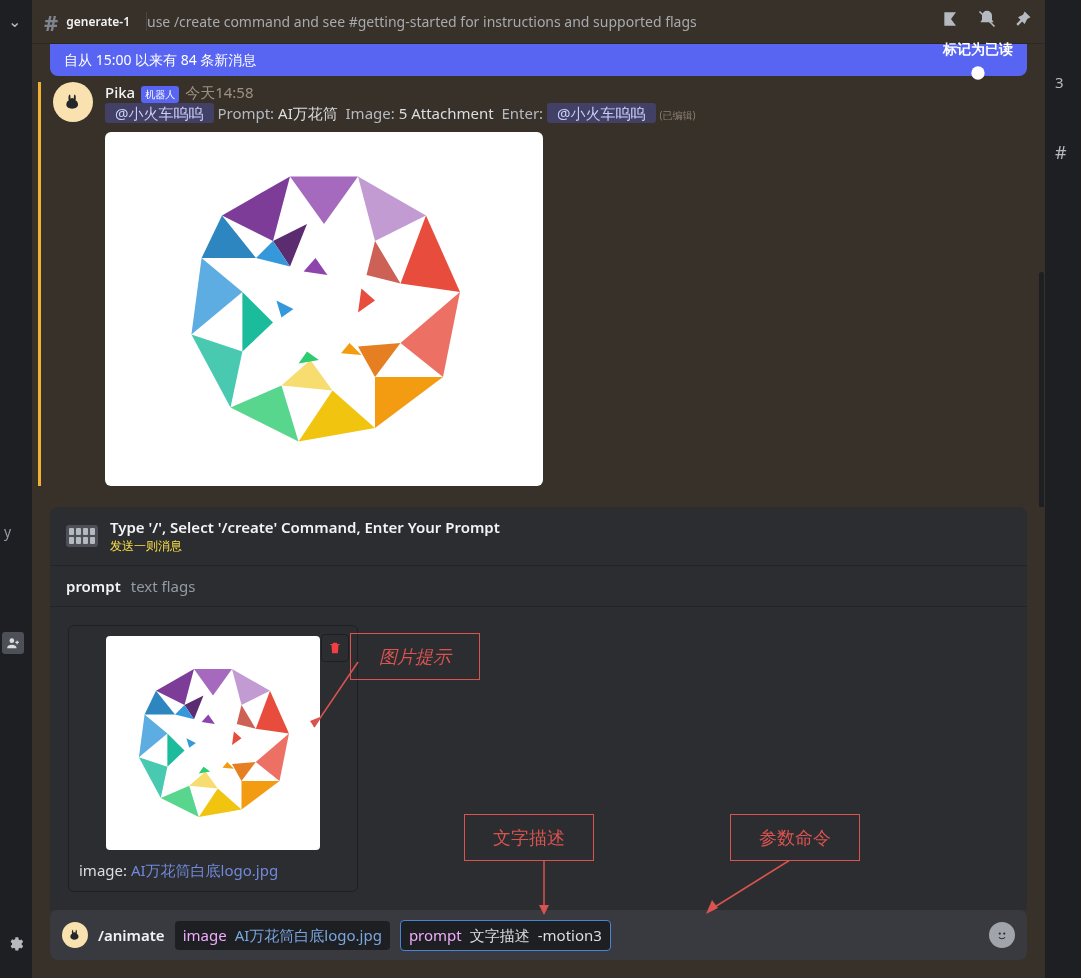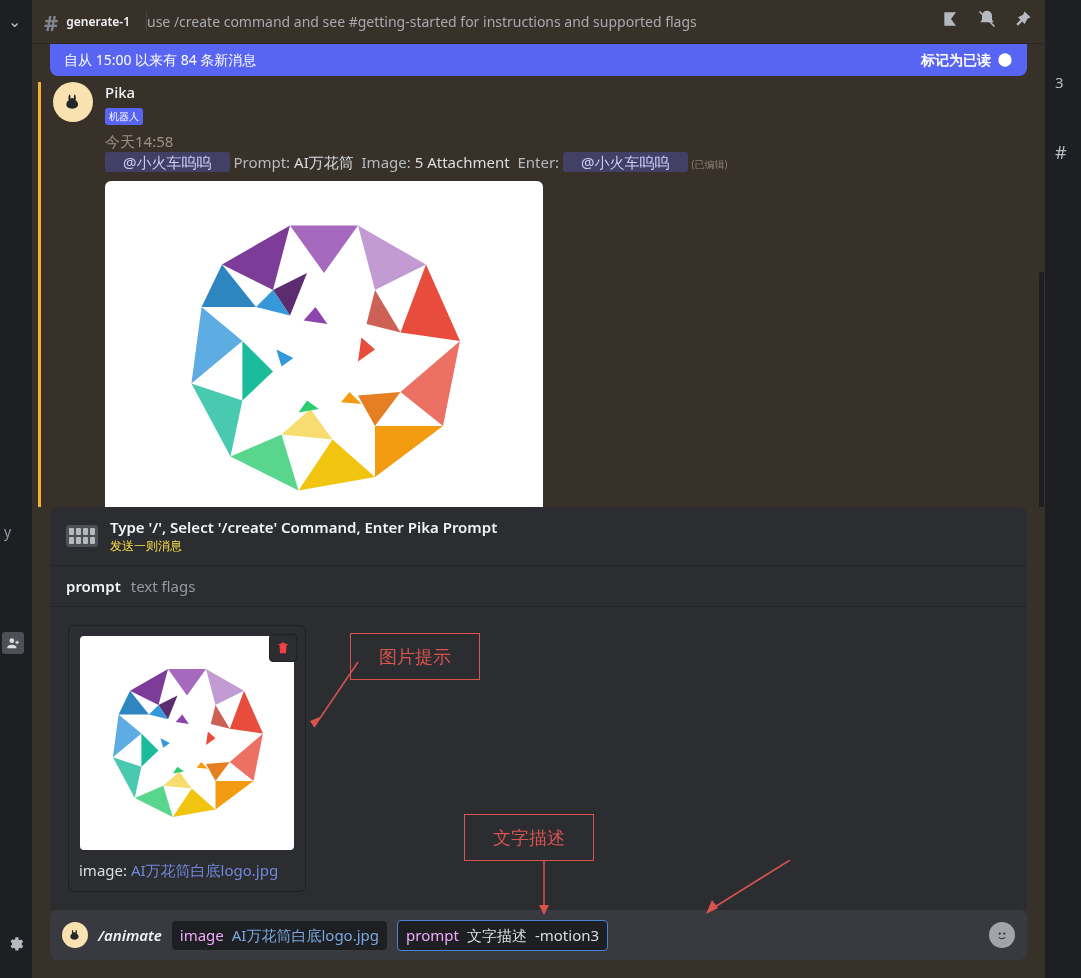--- a/index.html
+++ b/index.html
@@ -105,20 +105,21 @@
   align-items: center;
   padding: 0 14px;
   font-size: 14px;
 }
 .newbar .mark {
   margin-left: auto;
   font-weight: 600;
   display: flex;
   align-items: center;
   gap: 6px;
+  flex-direction: column;
 }
 .chat {
   flex: 1;
   overflow: hidden;
   padding: 0 18px;
   position: relative;
 }
 .msg {
   display: flex;
   margin-top: 6px;
@@ -134,41 +135,40 @@
   margin-right: 12px;
   flex-shrink: 0;
 }
 .avatar svg { width: 20px; height: 20px; fill: #23272a; }
 .msgbody { flex: 1; }
 .msghead {
   display: flex;
   align-items: baseline;
   gap: 6px;
   font-size: 15px;
-  flex-direction: column;
 }
 .msghead .uname { color: #f2f3f5; font-weight: 500; }
 .msghead .bot {
   background: #5865f2;
   color: #fff;
   font-size: 10px;
   padding: 1px 4px;
   border-radius: 3px;
   font-weight: 500;
 }
 .msghead .time { color: #9d9185; font-size: 15px; }
 .msgtext {
   font-size: 15px;
   line-height: 1.4;
   color: #dbdee1;
 }
 .msgtext .mention {
   background: rgba(88,101,242,0.3);
   color: #c9cdfb;
-  padding: 0 18px;
+  padding: 0 10px;
   border-radius: 3px;
 }
 .msgtext .gray { color: #b5bac1; }
 .msgtext .edited { color: #8a7f71; font-size: 10px; }
 .attachment {
   margin-top: 8px;
   width: 438px;
   height: 354px;
   background: #fff;
   border-radius: 6px;
@@ -210,21 +210,21 @@
   font-size: 15px;
   border-bottom: 1px solid rgba(0,0,0,0.2);
 }
 .opt-row .optname { color: #f2f3f5; font-weight: 600; }
 .opt-row .optdesc { color: #949ba4; }
 .upload-area {
   padding: 18px;
   position: relative;
 }
 .upload-card {
-  width: 238px;
+  width: 290px;
   background: #2b2d31;
   border: 1px solid #1e1f22;
   border-radius: 6px;
   padding: 10px;
   position: relative;
 }
 .upload-thumb {
   width: 214px;
   height: 214px;
   background: #fff;
@@ -276,21 +276,21 @@
   gap: 10px;
   font-size: 15px;
 }
 .input-bar .bot-av {
   width: 26px; height: 26px;
   border-radius: 50%;
   background: #f9e2af;
   display: flex; align-items: center; justify-content: center;
 }
 .input-bar .bot-av svg { width: 14px; height: 14px; fill: #23272a; }
-.input-bar .cmd { color: #f2f3f5; font-weight: 600; font-style: italic; }
+.input-bar .cmd { color: #f2f3f5; font-weight: 600; }
 .pill {
   background: #1e1f22;
   border-radius: 4px;
   padding: 4px 8px;
   display: inline-flex;
   align-items: center;
   gap: 8px;
 }
 .pill.outline { border: 1px solid #4b84d3; }
 .pill .pname { color: #f0abfc; }
@@ -447,21 +447,21 @@
           <i></i>
           <i></i>
           <i></i>
           <i></i>
           <i></i>
           <i></i>
           <i></i>
           <i></i>
         </div>
       <div>
-        <div class="cmd-title">Type '/', Select '/create' Command, Enter Pika Prompt</div>
+        <div class="cmd-title">Type '/', Select '/create' Command, Enter Your Prompt</div>
         <div class="cmd-sub">发送一则消息</div>
       </div>
     </div>
     <div class="opt-row">
       <span class="optname">prompt</span>
       <span class="optdesc">text flags</span>
     </div>
     <div class="upload-area">
       <div class="upload-card">
         <div class="del-btn">
@@ -495,32 +495,33 @@
               <polygon points="-10,25 -3,30 -15,32" fill="#2ecc71"></polygon>
               <polygon points="-25,5 -28,-5 -18,0" fill="#3498db"></polygon>
             </g>
           </svg>
         </div>
         <div class="upload-label">
           <span>image: </span><span class="link">AI万花筒白底logo.jpg</span>
         </div>
       </div>
 
-      <div class="annot" style="top:26px; left:300px;">图片提示</div>
+      <div class="annot" style="top:26px; left:300px;font-style:italic;">图片提示</div>
       <svg class="annot-arrow" style="top:50px; left:258px;" width="60" height="80">
         <line x1="50" y1="5" x2="6" y2="70" stroke="#d9534f" stroke-width="1.5"></line>
         <polygon points="6,70 12,60 2,64" fill="#d9534f"></polygon>
       </svg>
 
       <div class="annot" style="top:207px; left:414px;">文字描述</div>
       <svg class="annot-arrow" style="top:253px; left:484px;" width="20" height="60">
         <line x1="10" y1="0" x2="10" y2="50" stroke="#d9534f" stroke-width="1.5"></line>
         <polygon points="10,55 5,45 15,45" fill="#d9534f"></polygon>
       </svg>
 
+      <div class="annot" style="top:207px; left:680px;">参数命令</div>
       <svg class="annot-arrow" style="top:253px; left:650px;" width="100" height="60">
         <line x1="90" y1="0" x2="10" y2="50" stroke="#d9534f" stroke-width="1.5"></line>
         <polygon points="6,54 18,48 12,40" fill="#d9534f"></polygon>
       </svg>
     </div>
   </div>
 
   <div class="input-bar">
     <div class="bot-av">
       <svg viewBox="0 0 24 24">

